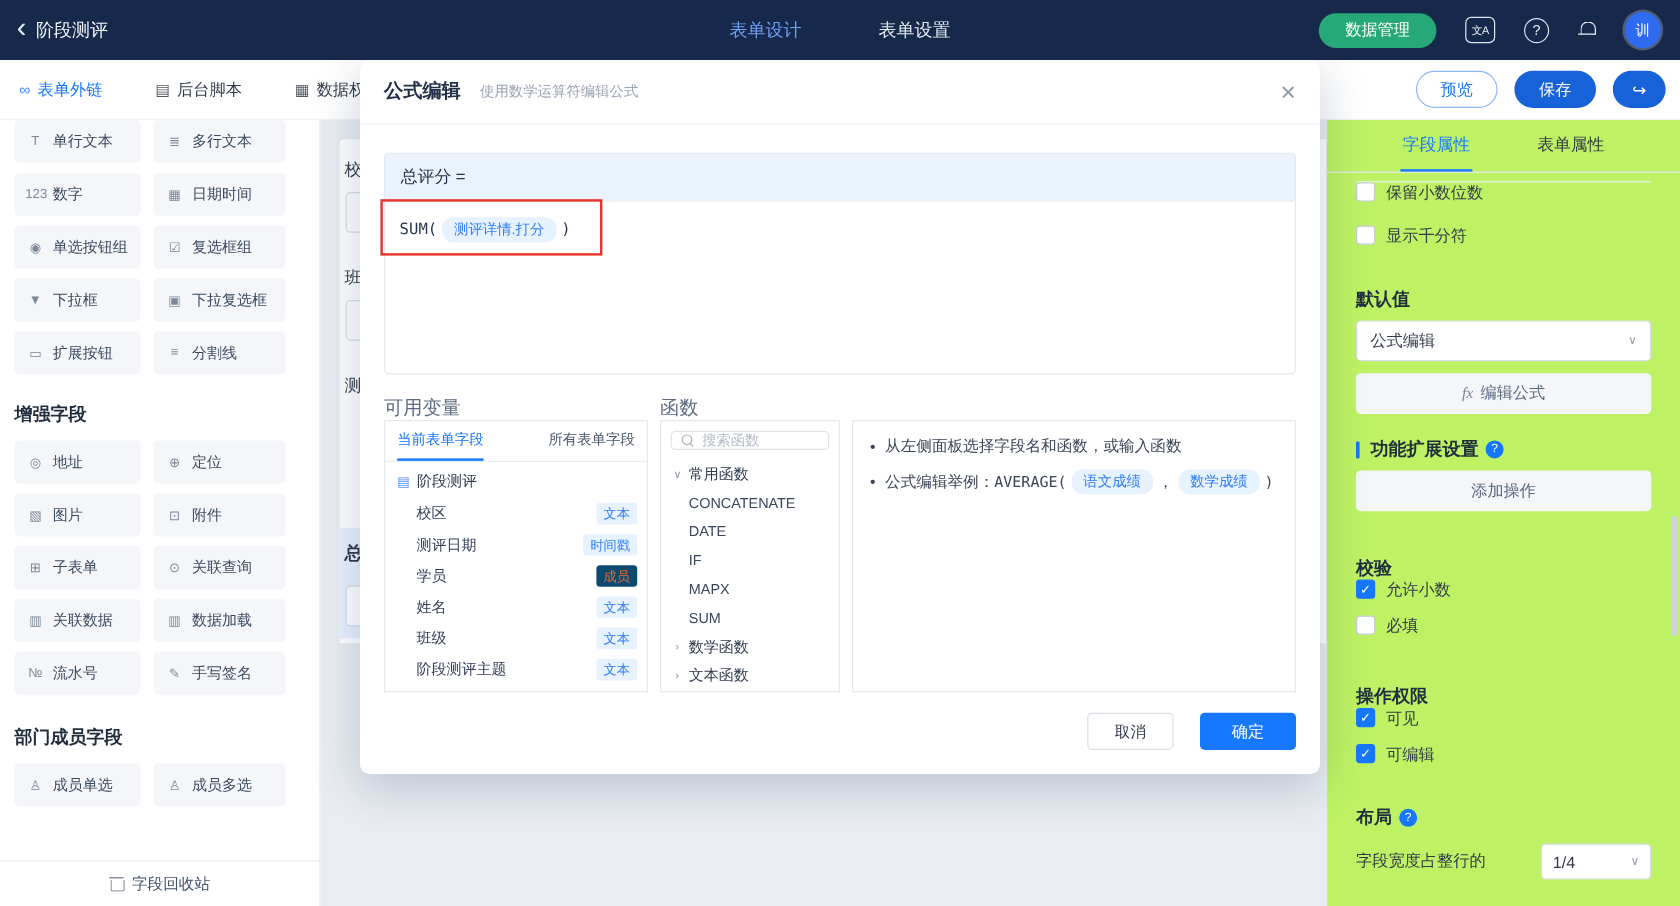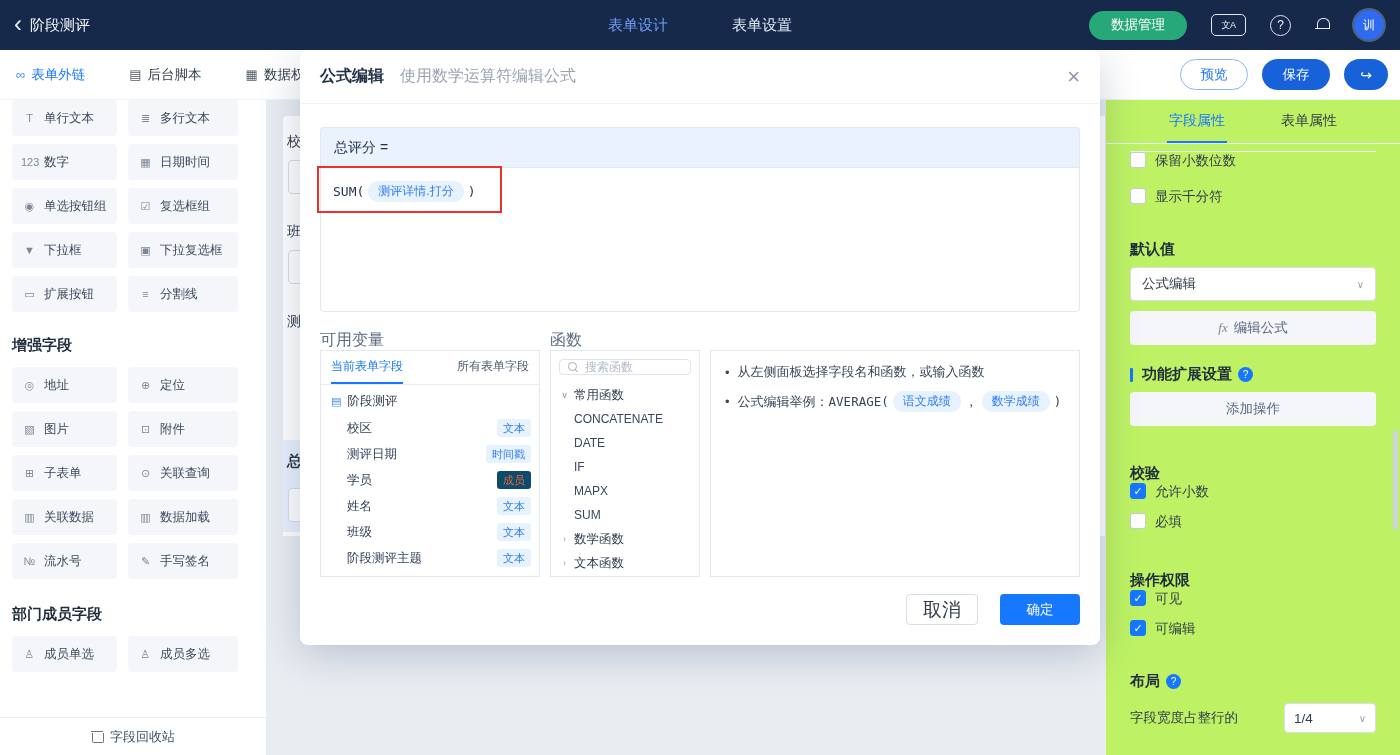--- a/index.html
+++ b/index.html
@@ -9,21 +9,21 @@
 
 
 .topbar{position:absolute;top:0;left:0;right:0;height:50px;background:#16294b;display:flex;align-items:center;color:#fff;z-index:20}
 .back{font-size:24px;line-height:1;margin:0 8px 3px 14px;color:#e8edf5;cursor:pointer}
 .apptitle{font-size:15px;color:#f2f5fa}
 .top-tabs{position:absolute;left:50%;transform:translateX(-50%);display:flex;gap:64px}
 .ttab{font-size:15px;color:#e3e9f2;cursor:pointer}
 .ttab.active{color:#6d9ff2}
 .top-right{position:absolute;right:16px;display:flex;align-items:center;gap:24px}
 .btn-data{height:29px;padding:0 22px;border:none;border-radius:15px;background:#27a878;color:#fff;font-size:13.5px;cursor:pointer}
-.lang{width:35px;height:22px;border:1.5px solid #dfe6f0;border-radius:5px;font-size:9px;display:flex;align-items:center;justify-content:center;color:#eef2f8;letter-spacing:-.5px;cursor:pointer}
+.lang{width:25px;height:22px;border:1.5px solid #dfe6f0;border-radius:5px;font-size:9px;display:flex;align-items:center;justify-content:center;color:#eef2f8;letter-spacing:-.5px;cursor:pointer}
 .qmark{width:21px;height:21px;border:1.5px solid #dfe6f0;border-radius:50%;font-size:12px;display:flex;align-items:center;justify-content:center;color:#eef2f8;cursor:pointer}
 .bell{position:relative;width:15px;height:15px;cursor:pointer}
 .bell::before{content:"";position:absolute;left:2px;top:0;width:11px;height:10px;border:1.6px solid #e8edf5;border-bottom:none;border-radius:6px 6px 0 0}
 .bell::after{content:"";position:absolute;left:0;top:10px;width:15px;height:1.6px;background:#e8edf5;border-radius:1px}
 .avatar{width:30px;height:30px;border-radius:50%;background:#2e6bf0;box-shadow:0 0 0 2px rgba(255,255,255,.25);display:flex;align-items:center;justify-content:center;font-size:12px;color:#fff;cursor:pointer}
 
 
 .toolbar{position:absolute;top:50px;left:0;right:0;height:50px;background:#fff;border-bottom:1px solid #eef1f5;display:flex;align-items:center;z-index:5}
 .tb-links{display:flex;gap:44px;padding-left:16px}
 .tb-link{display:flex;align-items:center;gap:6px;font-size:13.5px;color:#333b4a;cursor:pointer}
@@ -53,21 +53,21 @@
 .canvas-card{position:absolute;left:16px;top:16px;right:0;height:420px;background:#fff;border-radius:4px 0 0 0}
 .c-label{position:absolute;left:4px;font-size:14px;color:#333b4a}
 .c-label.bold{font-weight:bold;font-size:15px}
 .c-input{position:absolute;left:5px;width:40px;height:34px;background:#fff;border:1px solid #d8dde6;border-radius:4px}
 .c-selected{position:absolute;left:0;top:324px;width:46px;height:92px;background:#e8f1fd}
 
 
 .modal{position:absolute;left:300px;top:50px;width:800px;height:595px;background:#fff;border-radius:8px;box-shadow:0 10px 40px rgba(20,40,80,.22);z-index:15}
 .m-header{height:54px;border-bottom:1px solid #eef1f4;display:flex;align-items:center;padding:0 20px}
 .m-title{font-size:16px;font-weight:bold;color:#22304a}
-.m-sub{font-size:16px;color:#9aa3b2;margin-left:16px}
+.m-sub{font-size:12px;color:#9aa3b2;margin-left:16px}
 .m-close{margin-left:auto;font-size:22px;color:#8e97a6;cursor:pointer;line-height:1}
 .f-box{position:absolute;left:20px;top:77px;width:760px}
 .f-target{height:40px;background:#e9f2fd;border:1px solid #e1e8f2;border-bottom:none;border-radius:4px 4px 0 0;display:flex;align-items:center;padding:0 13px;font-size:14px;color:#22304a}
 .f-body{height:145px;background:#fff;border:1px solid #e3e7ee;border-radius:0 0 4px 4px;padding:13px 12px}
 .f-line{display:flex;align-items:center;font-family:"DejaVu Sans Mono","Liberation Mono",monospace;font-size:13px;color:#2a3650}
 .pill{background:#e7f2ff;color:#2f7cf6;border-radius:10px;padding:2px 10px;font-size:12px;font-family:"Liberation Sans","DejaVu Sans",sans-serif;margin:0 4px;white-space:nowrap;cursor:pointer}
 .annotation{position:absolute;left:17px;top:116px;width:185px;height:47px;border:2.5px solid #e8332a;z-index:6;pointer-events:none}
 .p-label{position:absolute;top:280px;font-size:16px;color:#5d6b80}
 .p-label.vars{left:20px}
 .p-label.funcs{left:250px}
@@ -90,21 +90,21 @@
 .mag::before{content:"";position:absolute;width:7px;height:7px;border:1.4px solid #a8b0bd;border-radius:50%;left:0;top:0}
 .mag::after{content:"";position:absolute;width:4px;height:1.4px;background:#a8b0bd;transform:rotate(45deg);left:6px;top:8px}
 .fgroup{height:24px;display:flex;align-items:center;gap:5px;padding:0 9px;font-size:12.5px;color:#303a4c;cursor:pointer}
 .chev{font-size:9px;color:#8b94a3;width:9px;text-align:center}
 .fn-row{height:24px;display:flex;align-items:center;padding-left:23px;font-size:12px;color:#3a465c;cursor:pointer}
 .help-panel{position:absolute;left:410px;top:300px;width:370px;height:227px;border:1px solid #e4e8ee;padding:12px 14px;font-size:13px;color:#3b4557}
 .h-line{display:flex;align-items:center;flex-wrap:wrap;margin-bottom:10px}
 .h-bullet{margin-right:8px}
 .h-mono{font-family:"DejaVu Sans Mono","Liberation Mono",monospace;font-size:12.5px}
 .m-footer{position:absolute;right:20px;bottom:20px;display:flex;gap:22px}
-.btn-cancel{width:72px;height:31px;border:1px solid #d8dde6;background:#fff;border-radius:4px;font-size:19px;color:#333b4a;cursor:pointer}
+.btn-cancel{width:72px;height:31px;border:1px solid #d8dde6;background:#fff;border-radius:4px;font-size:13px;color:#333b4a;cursor:pointer}
 .btn-ok{width:80px;height:31px;border:none;background:#1677ff;border-radius:4px;font-size:13.5px;color:#fff;cursor:pointer}
 
 
 .rightpanel{position:absolute;top:100px;bottom:0;right:0;width:295px;background:#bef264;border-left:1px solid #e8ebf0;z-index:4}
 .rp-tabs{height:44px;border-bottom:1px solid #e9edf2;display:flex;justify-content:center;gap:52px}
 .rp-tab{font-size:14px;color:#333b4a;display:flex;align-items:center;cursor:pointer;border-bottom:2px solid transparent;padding:0 2px}
 .rp-tab.active{color:#1677ff;border-bottom-color:#1677ff}
 .rp-body{padding:0 24px}
 .rp-hr{height:1px;background:#edf0f4;margin-top:7px}
 .cb-row{display:flex;align-items:flex-start;gap:9px;height:36px;cursor:pointer}

